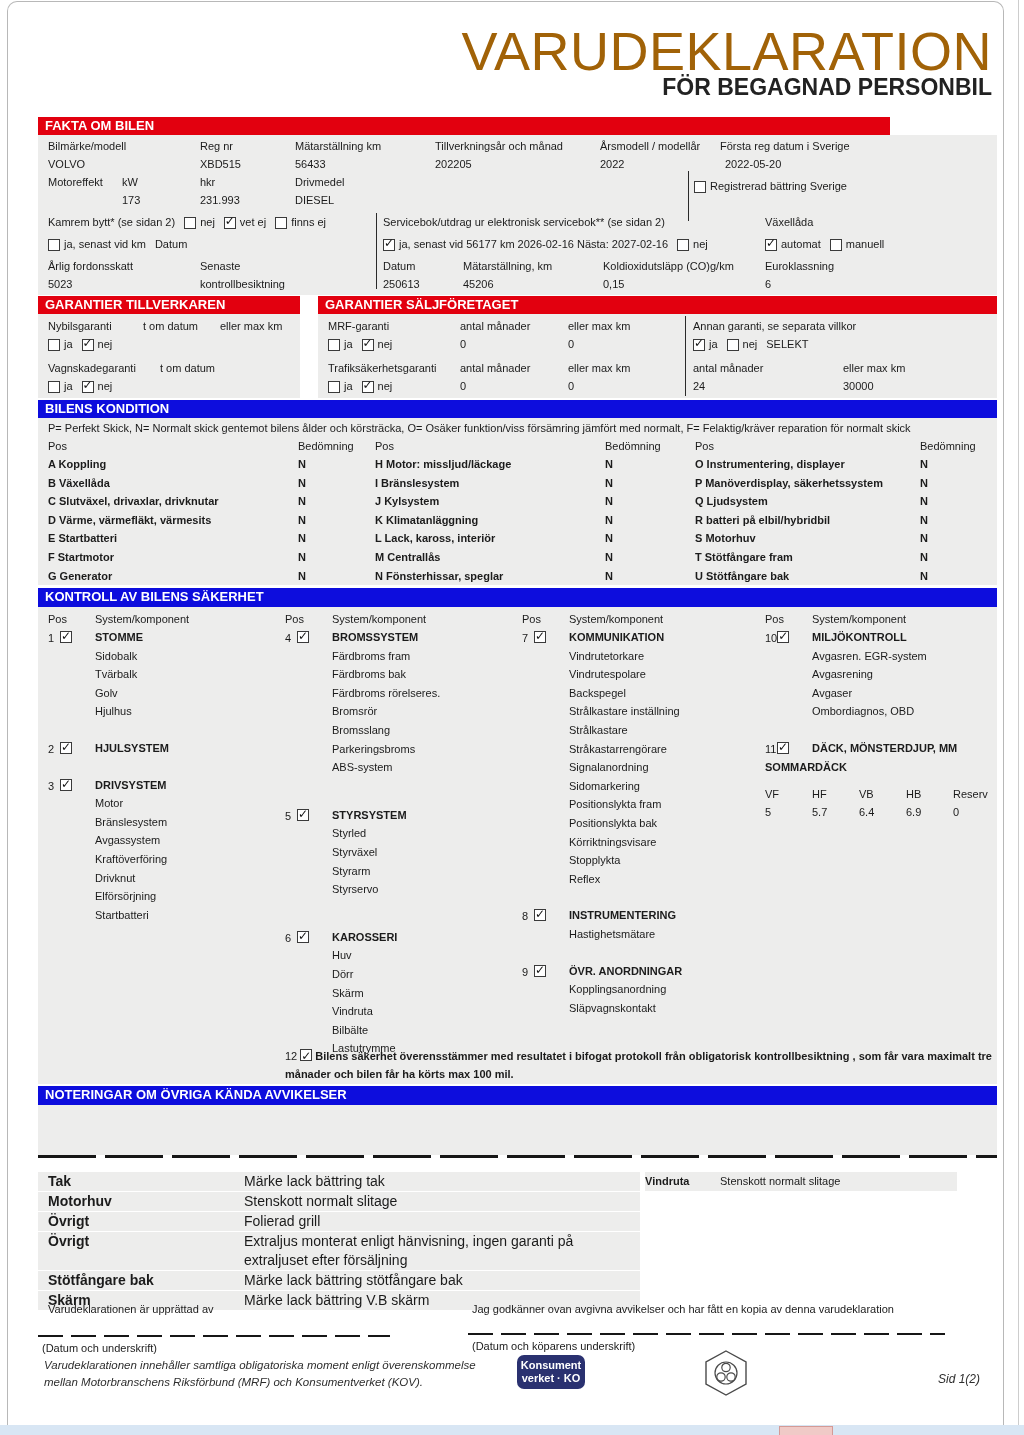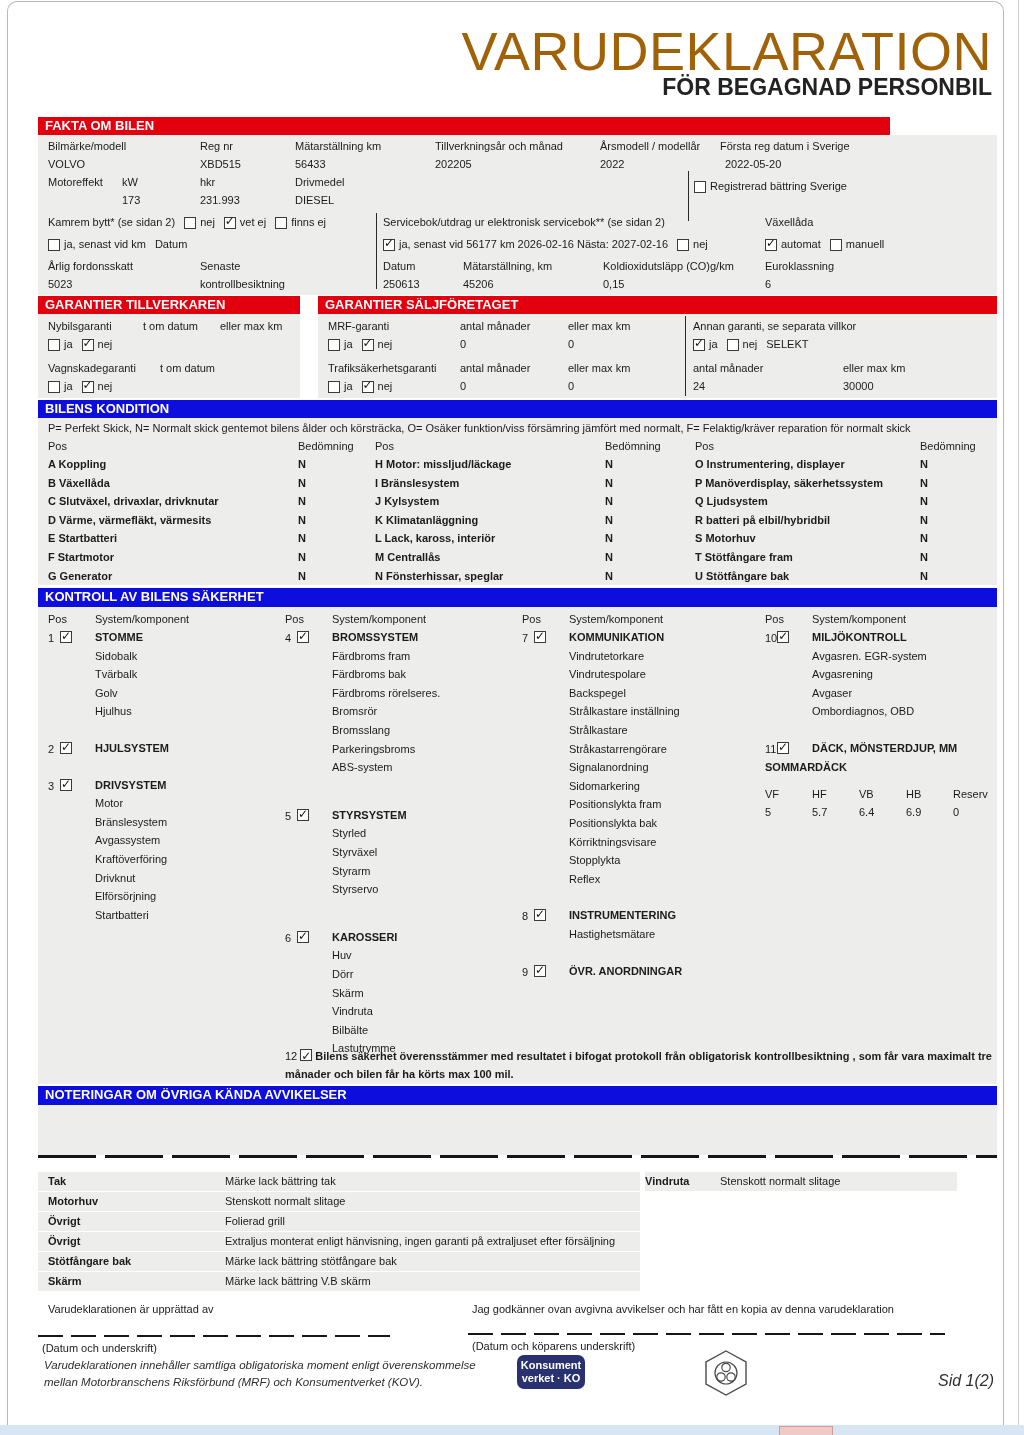--- a/index.html
+++ b/index.html
@@ -42,36 +42,36 @@
   .ghead .gtitle{position:absolute;left:47px;font-weight:700;}
   .gitem{height:18.6px;padding-left:47px;white-space:nowrap;}
   .group{margin-bottom:18px;}
   .sommardack{height:18.6px;font-weight:700;}
   .tyre-row{height:18px;}
   .tcell{display:inline-block;width:47px;}
   .note12{position:absolute;font-size:11px;line-height:18px;}
   .note12 .cb{margin:0 3px;}
   
   .notes{position:absolute;}
-  .nrow{display:flex;background:var(--panel);margin-bottom:1px;line-height:19px;font-size:11px;}
+  .nrow{display:flex;background:var(--panel);margin-bottom:1px;line-height:19px;font-size:14px;}
   .nlabel{width:177px;padding-left:10px;font-weight:700;flex:none;}
-  .ndesc{flex:1;padding-right:16px;}
+  .ndesc{flex:1;padding-right:16px;margin-left:19px;}
   .nside{position:absolute;display:flex;background:var(--panel);line-height:19px;font-size:11px;}
   .nside .nlabel{width:75px;padding-left:0;}
   
   .dashline{position:absolute;height:3px;
     background:repeating-linear-gradient(90deg,#161616 0 58px,#fff 58px 67px);}
   .sig{position:absolute;height:2px;
     background:repeating-linear-gradient(90deg,#161616 0 25px,#fff 25px 33px);}
   .italic{font-style:italic;color:#2e2e2e;}
   .badge{position:absolute;left:517px;top:1355px;width:68px;height:34px;background:var(--navy);
          border-radius:7px;color:#fff;font-weight:700;font-size:11px;line-height:13px;
          display:flex;flex-direction:column;align-items:center;justify-content:center;}
   .hexlogo{position:absolute;left:702px;top:1349px;width:48px;height:48px;}
-  .sid{position:absolute;left:938px;top:1372px;font-size:16px;}
+  .sid{position:absolute;left:938px;top:1372px;font-size:12px;}
 </style>
 </head>
 <body>
 
 <div class="doc">
   <div class="frame"></div>
 
   <div class="title-block">
     <div class="title">VARUDEKLARATION</div>
     <div class="subtitle">FÖR BEGAGNAD PERSONBIL</div>
@@ -383,20 +383,24 @@
           </div>
       </div>
       <div class="group">
         <div class="ghead"><span class="gpos">8</span><span class="cb" data-checked="true"></span><span class="gtitle">INSTRUMENTERING</span></div>
         <div>
             <div class="gitem">Hastighetsmätare</div>
           </div>
       </div>
       <div class="group">
         <div class="ghead"><span class="gpos">9</span><span class="cb" data-checked="true"></span><span class="gtitle">ÖVR. ANORDNINGAR</span></div>
+        <div>
+            <div class="gitem">Kopplingsanordning</div>
+            <div class="gitem">Släpvagnskontakt</div>
+          </div>
       </div>
     </div>
 
     <div class="kontrollcol" style="left:727px">
       <div class="group">
         <div class="ghead"><span class="gpos">10</span><span class="cb" data-checked="true"></span><span class="gtitle">MILJÖKONTROLL</span></div>
         <div>
             <div class="gitem">Avgasren. EGR-system</div>
             <div class="gitem">Avgasrening</div>
             <div class="gitem">Avgaser</div>

